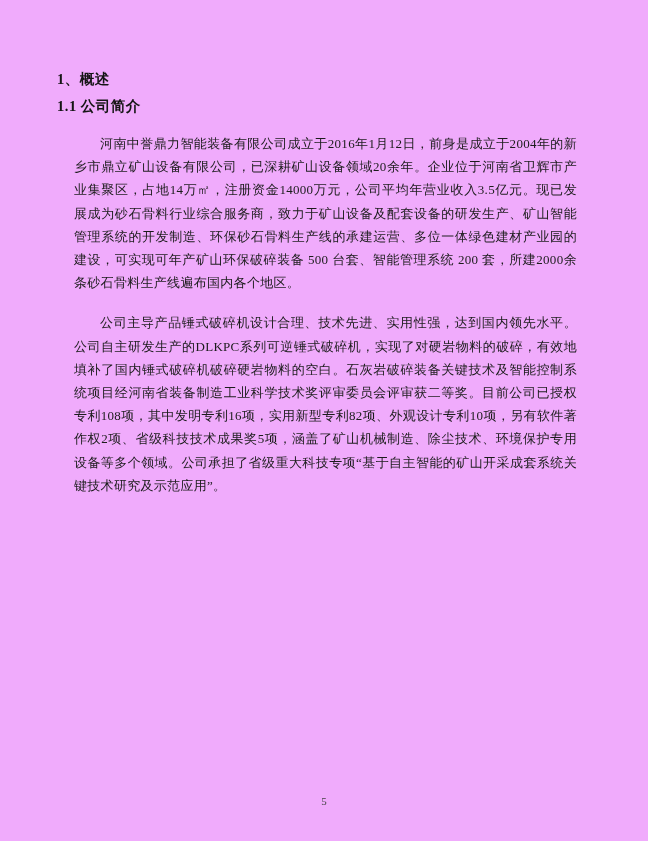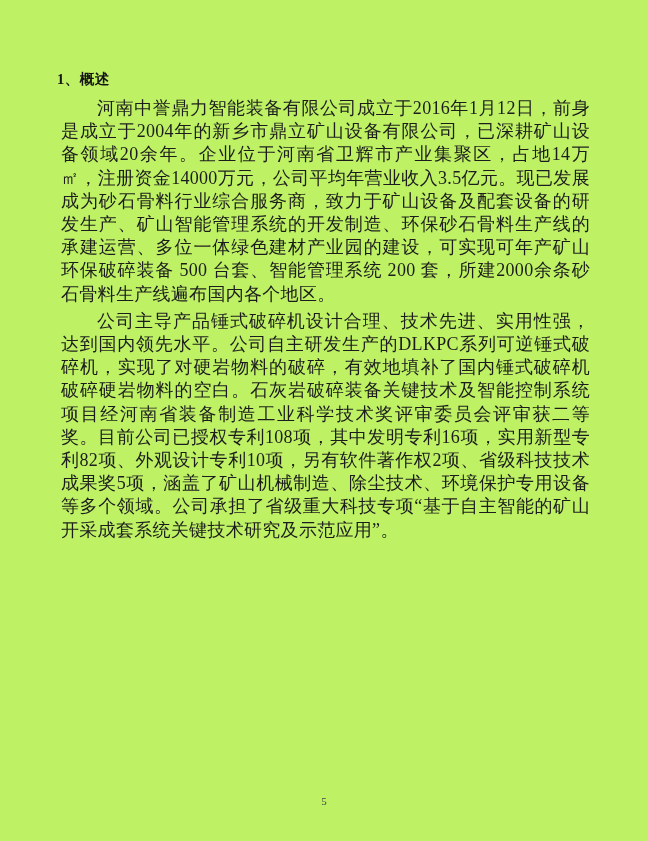--- a/index.html
+++ b/index.html
@@ -5,21 +5,21 @@
   html, body {
     margin: 0;
     padding: 0;
     background: #e8e8e8;
   }
   .page {
     position: relative;
     width: 648px;
     height: 841px;
     margin: 0 auto;
-    background: #bef264;
+    background: #f0abfc;
     overflow: hidden;
     font-family: "Liberation Serif", "DejaVu Serif", serif;
     color: #1c1c1c;
   }
   .content {
     position: absolute;
     left: 57px;
     top: 70px;
     width: 537px;
   }
@@ -33,41 +33,42 @@
   }
   .sub-heading {
     font-size: 14.5px;
     font-weight: bold;
     line-height: 18px;
     margin: 0 0 13px 0;
     letter-spacing: 0.5px;
     color: #151515;
   }
   .body-para {
-    font-size: 18px;
+    font-size: 13px;
     line-height: 23.2px;
     text-align: justify;
     text-indent: 2em;
-    margin: 4px;
+    margin: 17px;
     letter-spacing: 0.3px;
     word-break: break-all;
   }
   .page-number {
     position: absolute;
     bottom: 34px;
     left: 0;
     width: 100%;
     text-align: center;
     font-size: 11px;
     color: #444444;
   }
 </style>
 </head>
 <body>
 
 <div class="page">
   <div class="content">
     <h1 class="sec-heading">1、概述</h1>
+    <h2 class="sub-heading">1.1 公司简介</h2>
     <p class="body-para">河南中誉鼎力智能装备有限公司成立于2016年1月12日，前身是成立于2004年的新乡市鼎立矿山设备有限公司，已深耕矿山设备领域20余年。企业位于河南省卫辉市产业集聚区，占地14万㎡，注册资金14000万元，公司平均年营业收入3.5亿元。现已发展成为砂石骨料行业综合服务商，致力于矿山设备及配套设备的研发生产、矿山智能管理系统的开发制造、环保砂石骨料生产线的承建运营、多位一体绿色建材产业园的建设，可实现可年产矿山环保破碎装备 500 台套、智能管理系统 200 套，所建2000余条砂石骨料生产线遍布国内各个地区。</p>
     <p class="body-para">公司主导产品锤式破碎机设计合理、技术先进、实用性强，达到国内领先水平。公司自主研发生产的DLKPC系列可逆锤式破碎机，实现了对硬岩物料的破碎，有效地填补了国内锤式破碎机破碎硬岩物料的空白。石灰岩破碎装备关键技术及智能控制系统项目经河南省装备制造工业科学技术奖评审委员会评审获二等奖。目前公司已授权专利108项，其中发明专利16项，实用新型专利82项、外观设计专利10项，另有软件著作权2项、省级科技技术成果奖5项，涵盖了矿山机械制造、除尘技术、环境保护专用设备等多个领域。公司承担了省级重大科技专项“基于自主智能的矿山开采成套系统关键技术研究及示范应用”。</p>
   </div>
   <div class="page-number">5</div>
 </div>
 
 </body></html>

